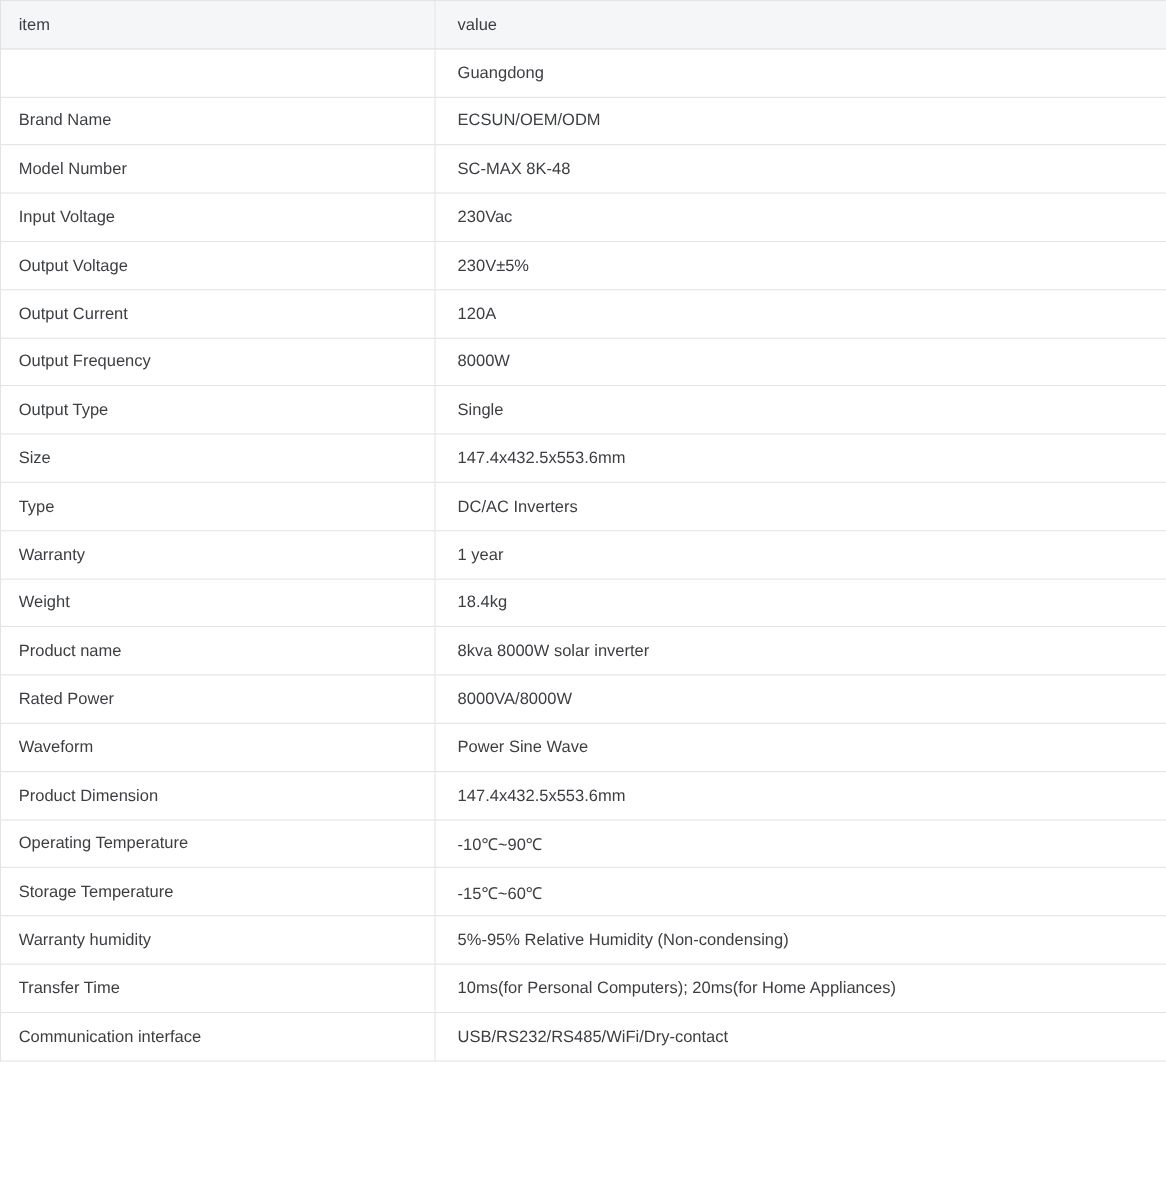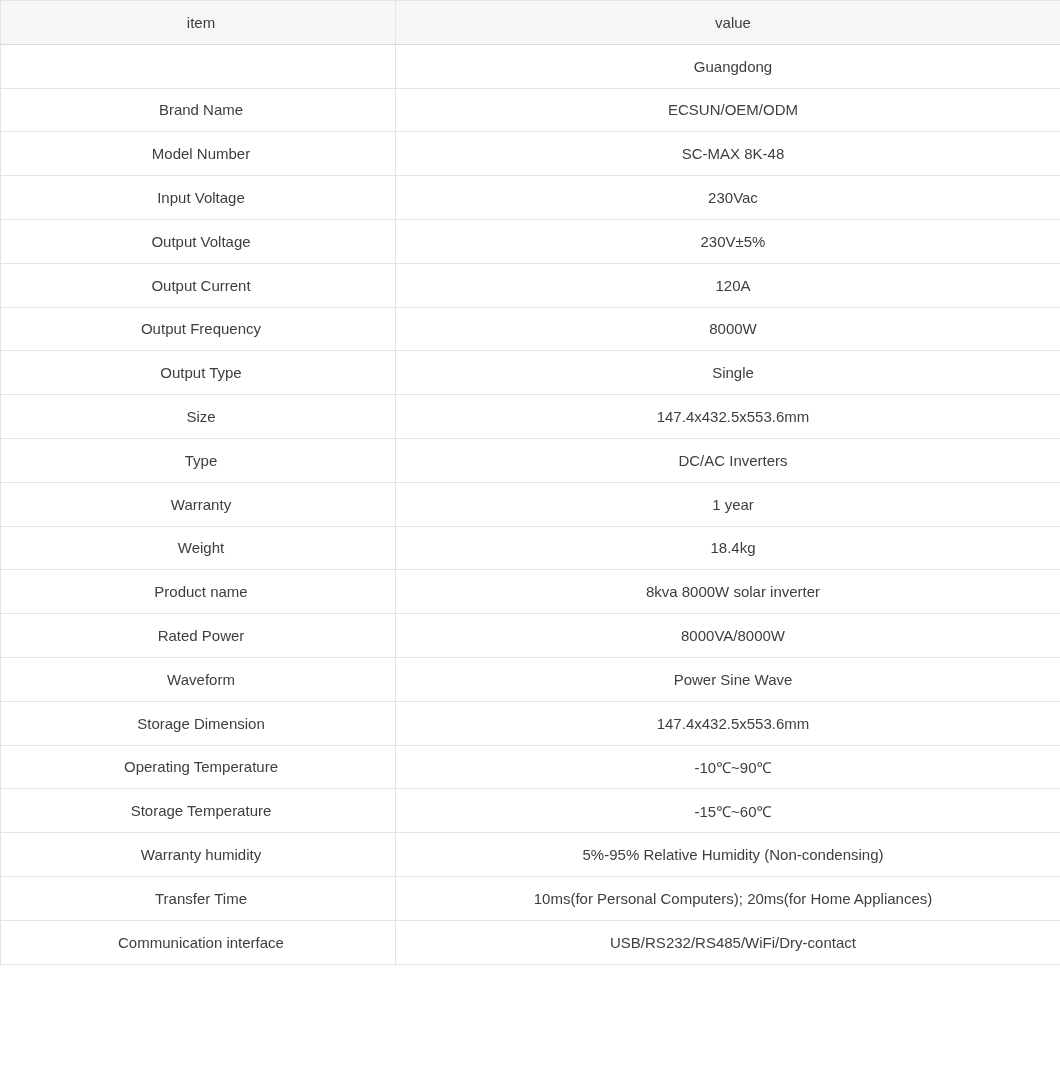--- a/index.html
+++ b/index.html
@@ -21,21 +21,21 @@
     color: #3c3e41;
   }
   col.item-col { width: 395px; }
   col.value-col { width: 665px; }
   .spec-table th,
   .spec-table td {
     box-sizing: border-box;
     height: 43.8px;
     border: 1px solid #e2e4e6;
     font-weight: 400;
-    text-align: center;
+    text-align: left;
     vertical-align: middle;
     padding: 0 10px 0 16px;
     overflow: hidden;
     white-space: nowrap;
   }
   .spec-table thead th {
     background: #f5f6f7;
     border-bottom-color: #d9dbdd;
     color: #3c3e41;
   }
@@ -130,21 +130,21 @@
     <td>Rated Power</td>
     <td>8000VA/8000W</td>
   </tr>
 
   <tr>
     <td>Waveform</td>
     <td>Power Sine Wave</td>
   </tr>
 
   <tr>
-    <td>Storage Dimension</td>
+    <td>Product Dimension</td>
     <td>147.4x432.5x553.6mm</td>
   </tr>
 
   <tr>
     <td>Operating Temperature</td>
     <td>-10℃~90℃</td>
   </tr>
 
   <tr>
     <td>Storage Temperature</td>

